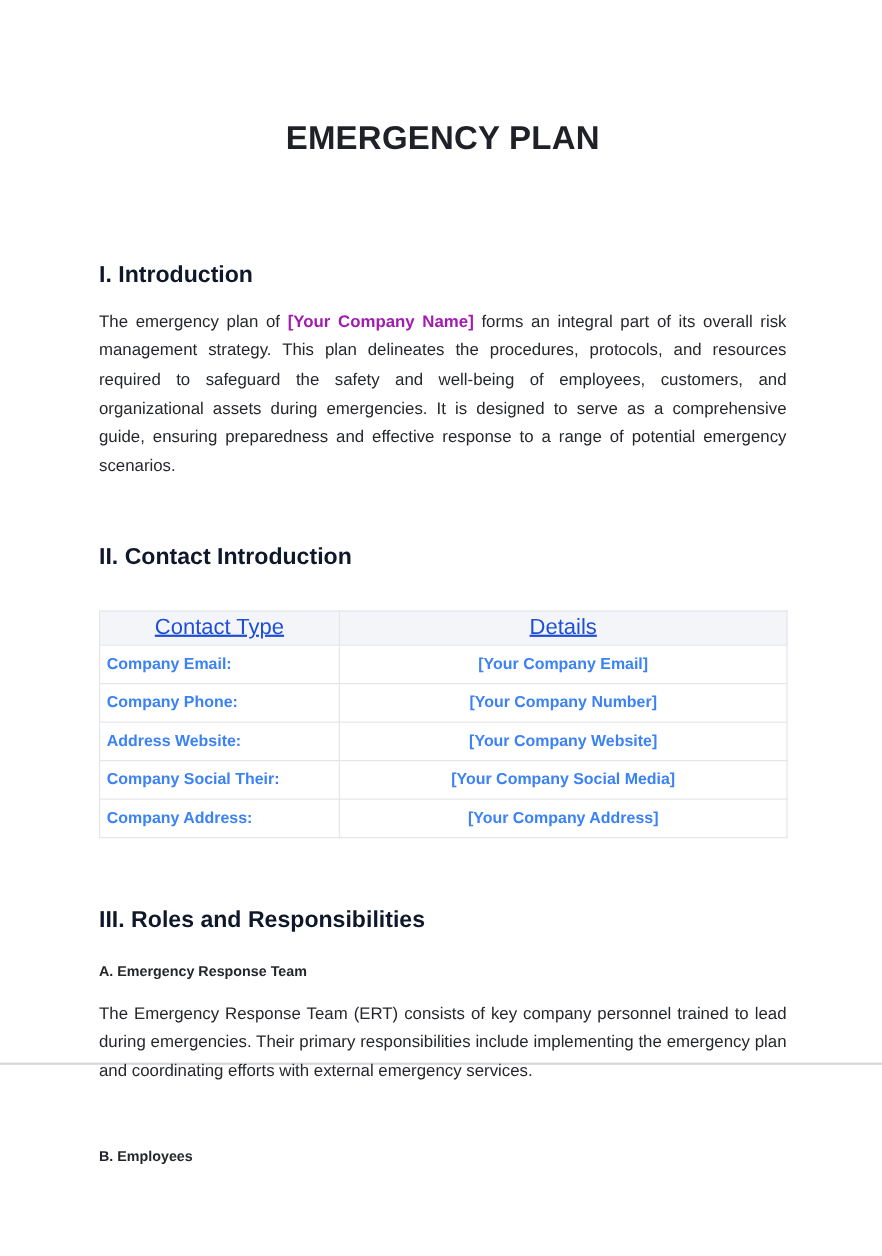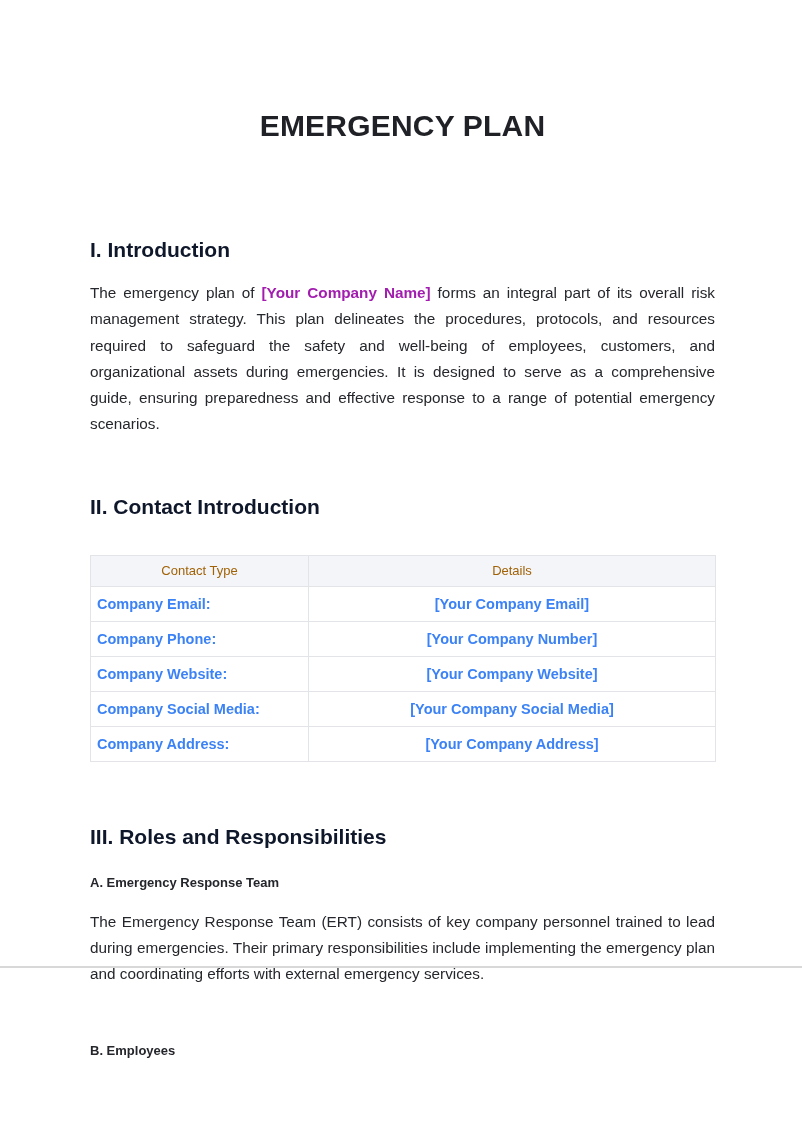--- a/index.html
+++ b/index.html
@@ -71,25 +71,26 @@
     table-layout: fixed;
   }
   .contact-table th,
   .contact-table td {
     border: 1px solid #e2e4e8;
     box-sizing: border-box;
   }
   .contact-table th {
     height: 31px;
     background: #f4f5f8;
-    color: #a16207;
+    color: #1d4ed8;
     font-weight: 400;
-    font-size: 13px;
+    font-size: 20px;
     text-align: center;
     padding: 0;
+    text-decoration: underline;
   }
   .col-type { width: 218px; }
   .col-details { width: 407px; }
   .contact-table td {
     height: 35px;
     font-size: 14.5px;
     font-weight: 700;
     color: #3b82f6;
     padding: 0;
   }
@@ -126,25 +127,25 @@
       <tbody>
         <tr>
           <td class="cell-type">Company Email:</td>
           <td class="cell-detail">[Your Company Email]</td>
         </tr>
         <tr>
           <td class="cell-type">Company Phone:</td>
           <td class="cell-detail">[Your Company Number]</td>
         </tr>
         <tr>
-          <td class="cell-type">Company Website:</td>
+          <td class="cell-type">Address Website:</td>
           <td class="cell-detail">[Your Company Website]</td>
         </tr>
         <tr>
-          <td class="cell-type">Company Social Media:</td>
+          <td class="cell-type">Company Social Their:</td>
           <td class="cell-detail">[Your Company Social Media]</td>
         </tr>
         <tr>
           <td class="cell-type">Company Address:</td>
           <td class="cell-detail">[Your Company Address]</td>
         </tr>
       </tbody>
     </table>
 
     <h2 class="section-heading roles-heading">III. Roles and Responsibilities</h2>

